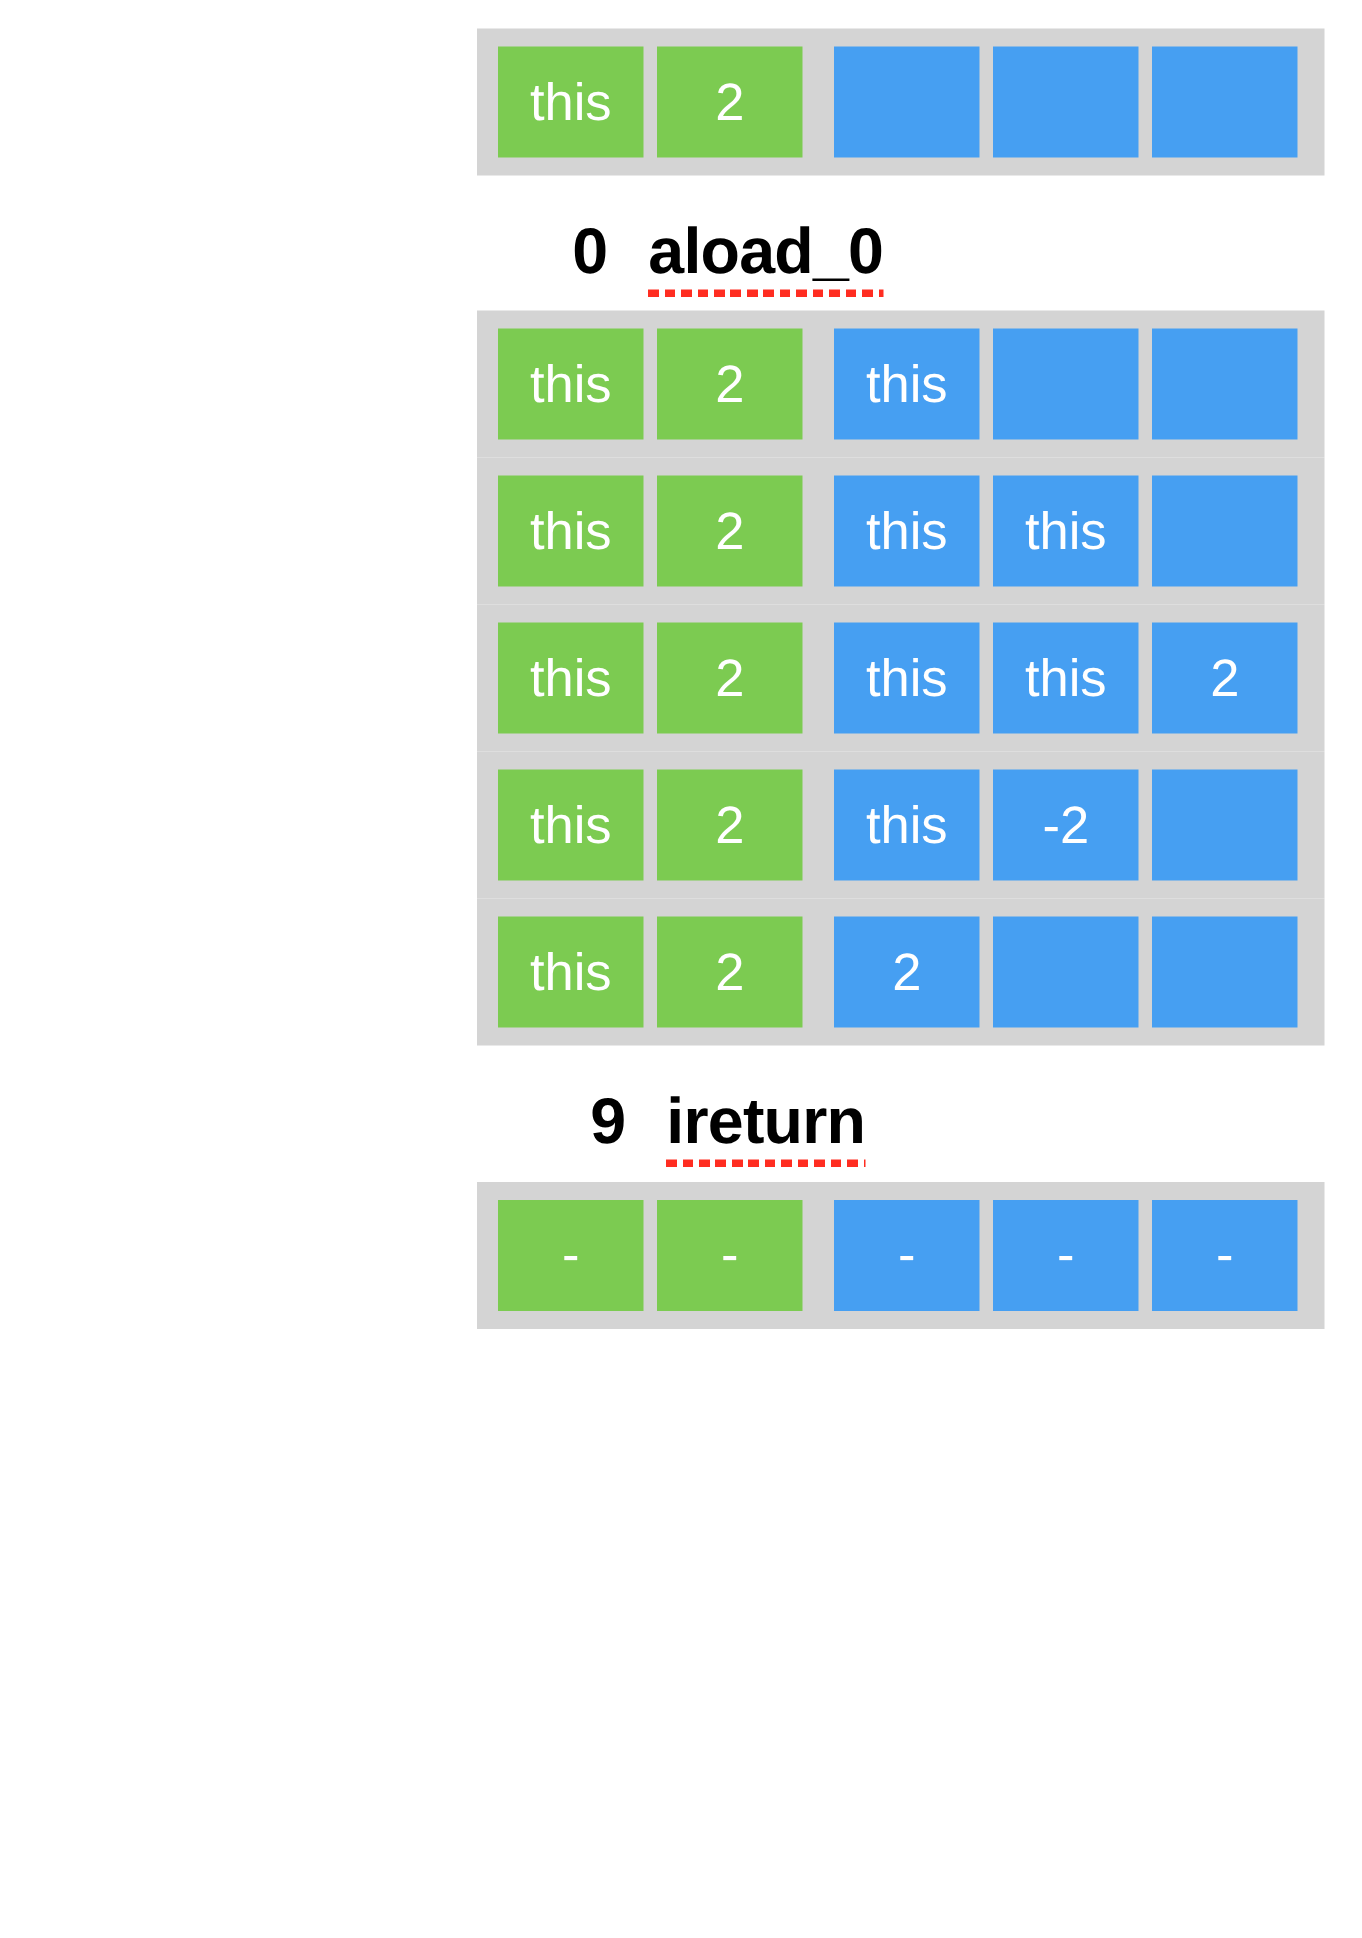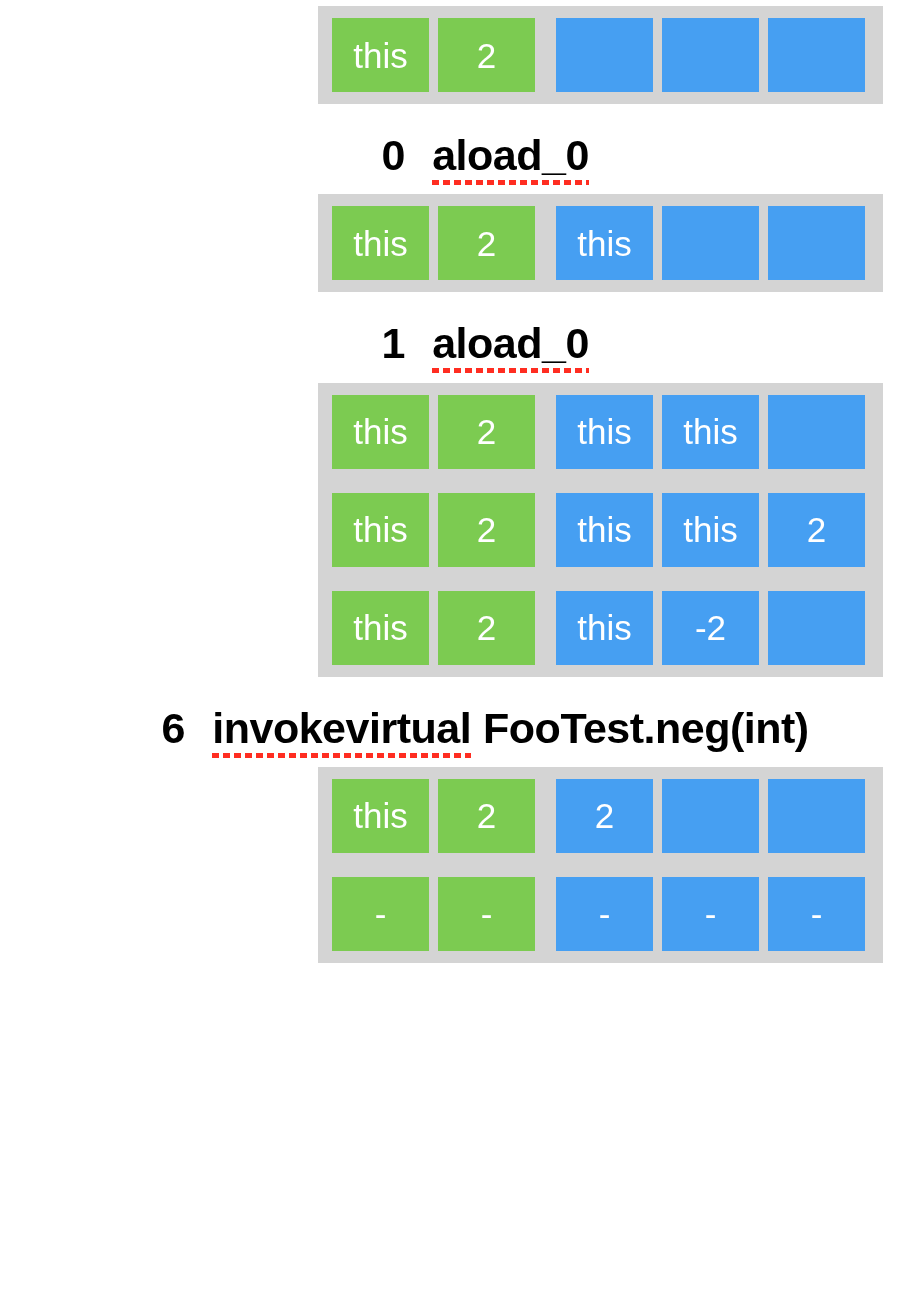--- a/index.html
+++ b/index.html
@@ -2,21 +2,21 @@
 <html style="--bar-background: #d4d4d4; --local-cell: #7ccb51; --stack-cell: #469ff2; --cell-text: #ffffff; --instruction-text: #000000; --misspell-underline: #ff2d21;"><head>
 <meta charset="utf-8">
 <style>
   * { margin: 0; padding: 0; box-sizing: border-box; }
   html, body {
     width: 908px; height: 1292px;
     background: #ffffff;
     font-family: "Liberation Sans", sans-serif;
     overflow: hidden;
   }
-  .diagram { padding-top: 6px; }
+  .diagram { padding-top: 19px; }
 
   
   .frame-bar {
     margin-left: 318px;
     width: 565px; height: 98px;
     background: var(--bar-background, #d4d4d4);
     display: flex;
     align-items: center;
     padding-left: 14px;
   }
@@ -77,23 +77,20 @@
 
   <div class="frame-bar">
     <div class="cell local">this</div>
     <div class="cell local">2</div>
     <div class="group-gap"></div>
     <div class="cell stack">this</div>
     <div class="cell stack"></div>
     <div class="cell stack"></div>
   </div>
 
-  <div class="instruction">
-    <span class="offset">1</span><span class="mnemonic">aload_0</span>
-  </div>
 
   <div class="frame-bar">
     <div class="cell local">this</div>
     <div class="cell local">2</div>
     <div class="group-gap"></div>
     <div class="cell stack">this</div>
     <div class="cell stack">this</div>
     <div class="cell stack"></div>
   </div>
 
@@ -110,33 +107,33 @@
 
   <div class="frame-bar">
     <div class="cell local">this</div>
     <div class="cell local">2</div>
     <div class="group-gap"></div>
     <div class="cell stack">this</div>
     <div class="cell stack">-2</div>
     <div class="cell stack"></div>
   </div>
 
-  <div class="instruction">
-    <span class="offset">6</span><span class="mnemonic">invokevirtual</span><span class="operand">FooTest.neg(int)</span>
-  </div>
 
   <div class="frame-bar">
     <div class="cell local">this</div>
     <div class="cell local">2</div>
     <div class="group-gap"></div>
     <div class="cell stack">2</div>
     <div class="cell stack"></div>
     <div class="cell stack"></div>
   </div>
 
+  <div class="instruction">
+    <span class="offset">9</span><span class="mnemonic">ireturn</span>
+  </div>
 
   <div class="frame-bar">
     <div class="cell local">-</div>
     <div class="cell local">-</div>
     <div class="group-gap"></div>
     <div class="cell stack">-</div>
     <div class="cell stack">-</div>
     <div class="cell stack">-</div>
   </div>
 

